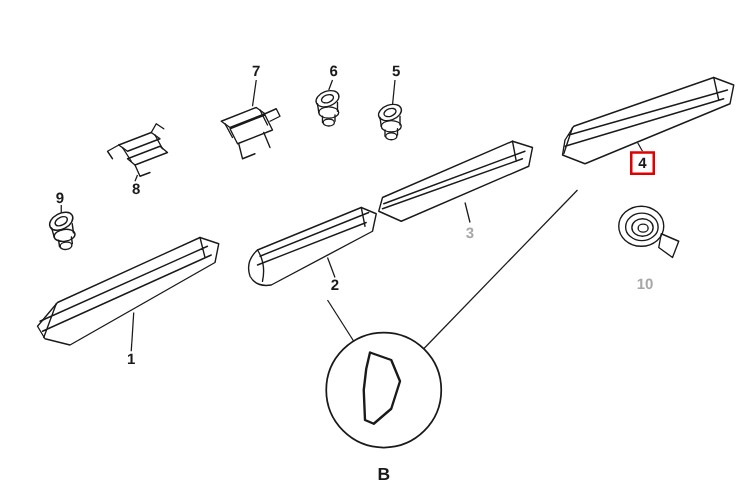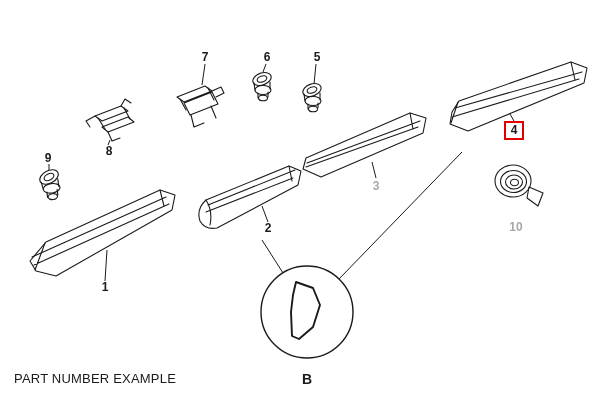--- a/index.html
+++ b/index.html
@@ -108,14 +108,13 @@
       <text x="317" y="61">5</text>
       <text x="267" y="61">6</text>
       <text x="205" y="61">7</text>
       <text x="109" y="155">8</text>
       <text x="48" y="162">9</text>
       <text x="516" y="231" class="muted">10</text>
       <text x="307" y="384" class="detail">B</text>
     </g>
   </svg>
 
-  <div class="caption">PART NUMBER EXAMPLE</div>
 </div>
 
 </body></html>

